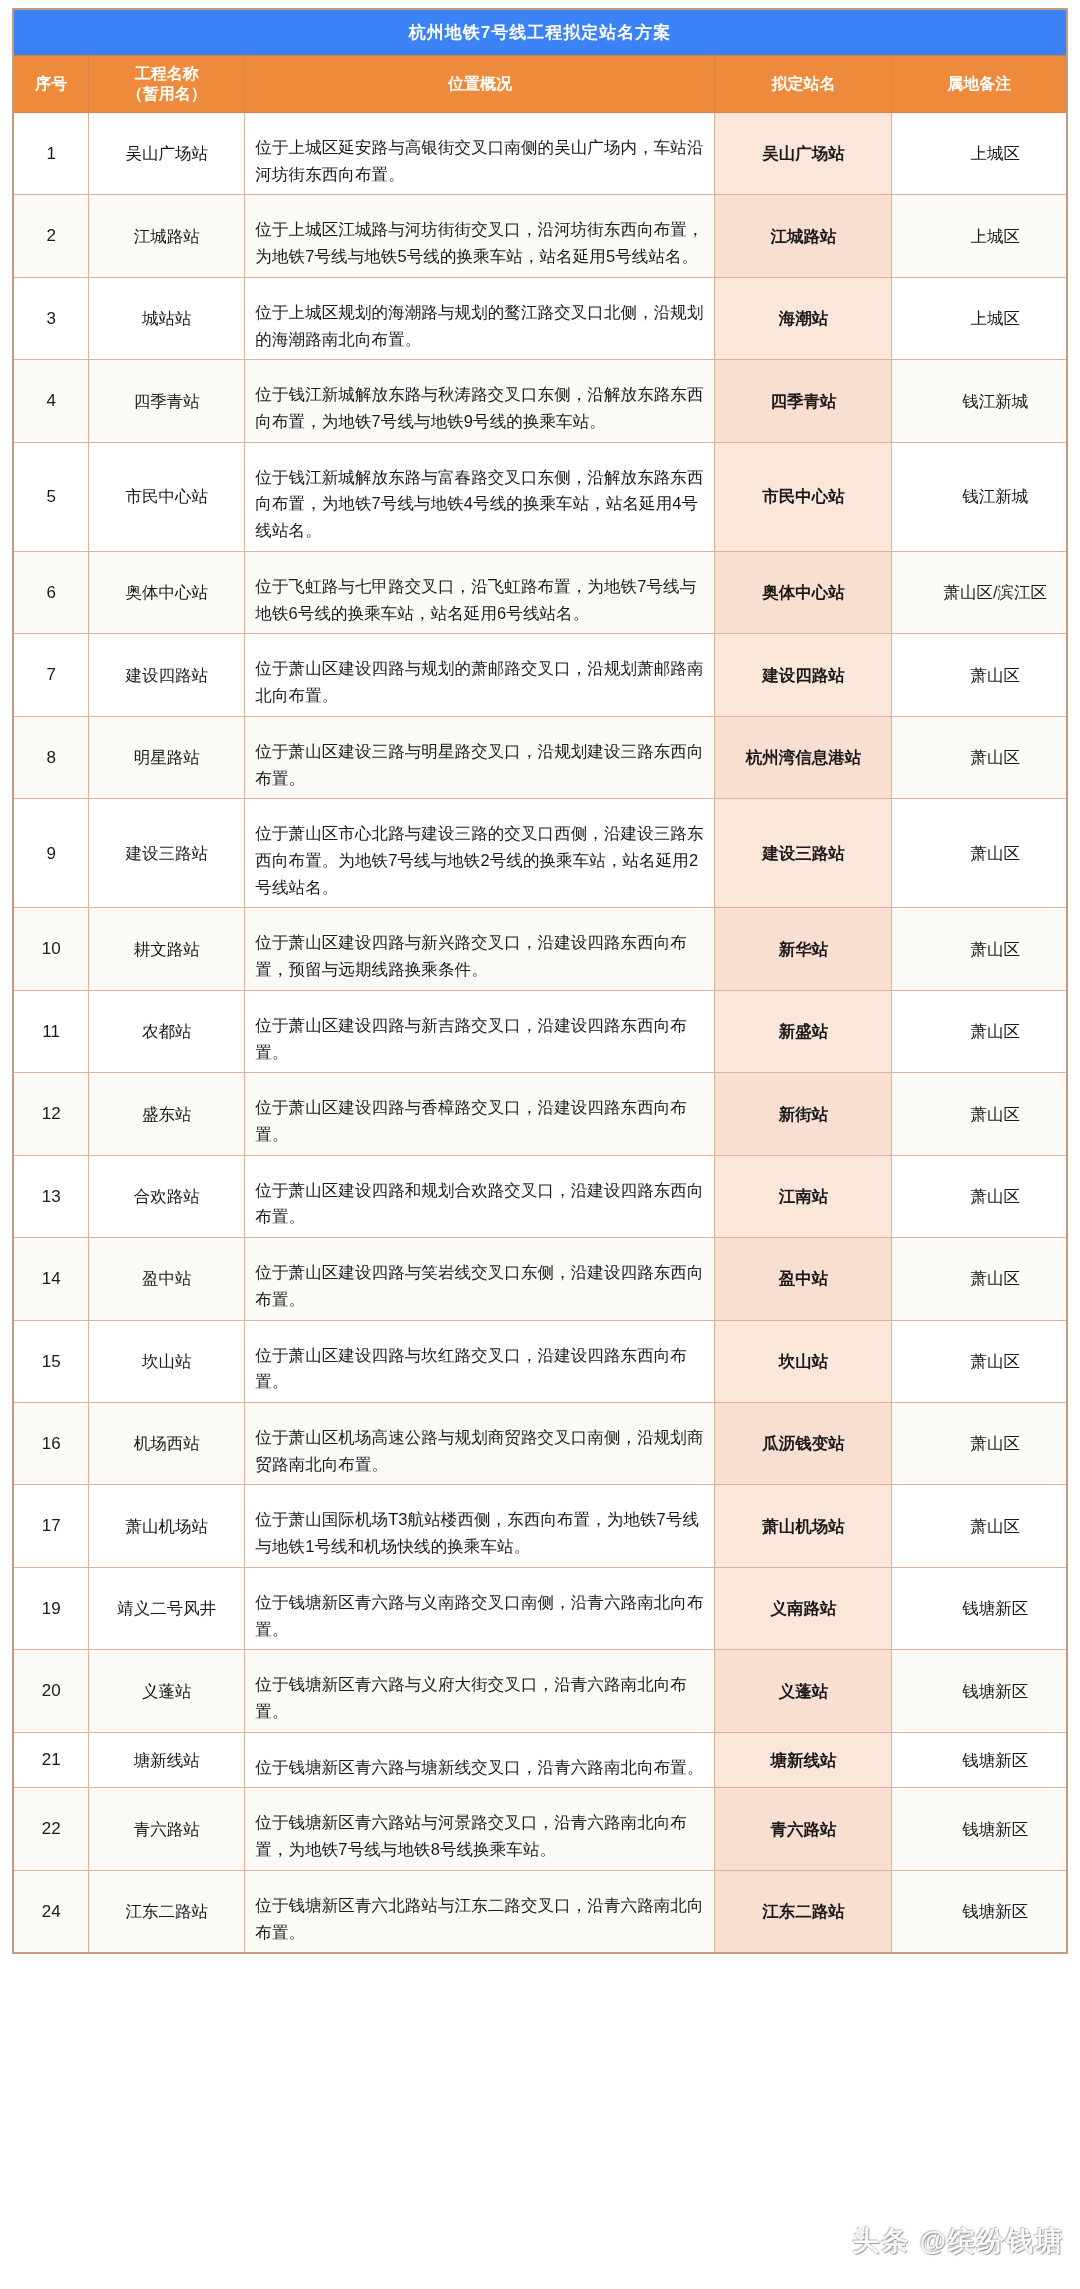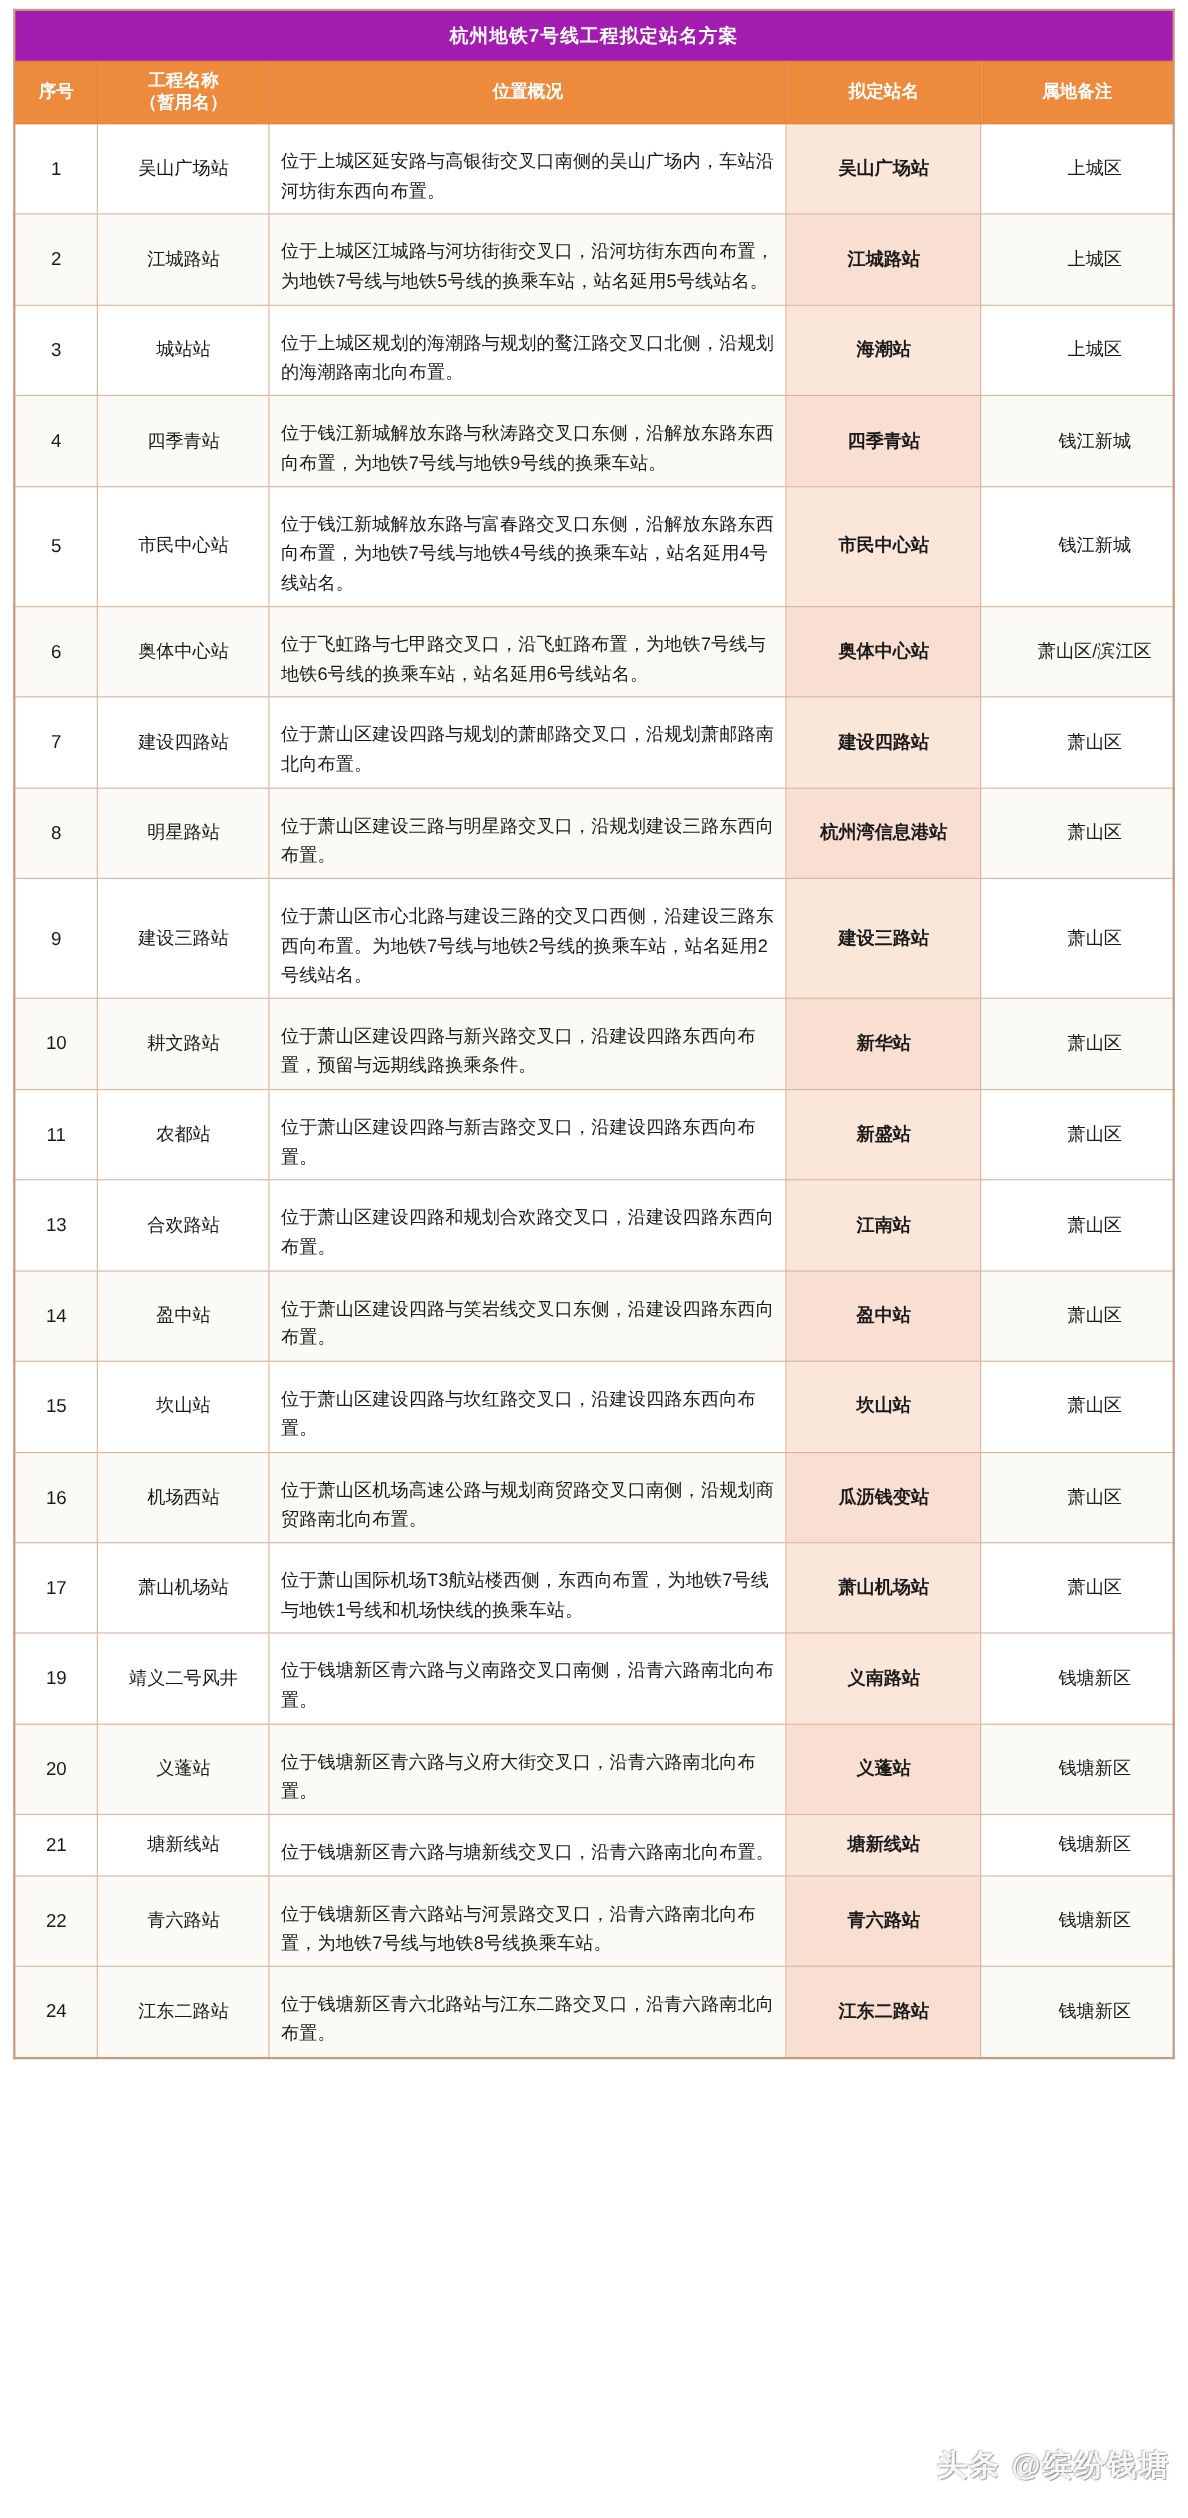--- a/index.html
+++ b/index.html
@@ -24,21 +24,21 @@
     border: 2px solid #c8997a;
   }
   
   col.c-seq   { width: 72px; }
   col.c-proj  { width: 148px; }
   col.c-loc   { width: 446px; }
   col.c-name  { width: 168px; }
   col.c-note  { width: 166px; }
 
   tr.title-row td {
-    background: #a21caf;
+    background: #3b82f6;
     color: #ffffff;
     text-align: center;
     font-weight: bold;
     font-size: 17px;
     letter-spacing: 1px;
     padding: 11px 4px;
     border: 1px solid #d8793a;
   }
   tr.head-row th {
     background: #ED8A3C;
@@ -205,20 +205,27 @@
           <td class="cell name">新华站</td>
           <td class="cell note">萧山区</td>
         </tr>
         <tr class="row-odd">
           <td class="cell seq">11</td>
           <td class="cell proj">农都站</td>
           <td class="cell loc">位于萧山区建设四路与新吉路交叉口，沿建设四路东西向布置。</td>
           <td class="cell name">新盛站</td>
           <td class="cell note">萧山区</td>
         </tr>
+        <tr class="row-even">
+          <td class="cell seq">12</td>
+          <td class="cell proj">盛东站</td>
+          <td class="cell loc">位于萧山区建设四路与香樟路交叉口，沿建设四路东西向布置。</td>
+          <td class="cell name">新街站</td>
+          <td class="cell note">萧山区</td>
+        </tr>
         <tr class="row-odd">
           <td class="cell seq">13</td>
           <td class="cell proj">合欢路站</td>
           <td class="cell loc">位于萧山区建设四路和规划合欢路交叉口，沿建设四路东西向布置。</td>
           <td class="cell name">江南站</td>
           <td class="cell note">萧山区</td>
         </tr>
         <tr class="row-even">
           <td class="cell seq">14</td>
           <td class="cell proj">盈中站</td>

